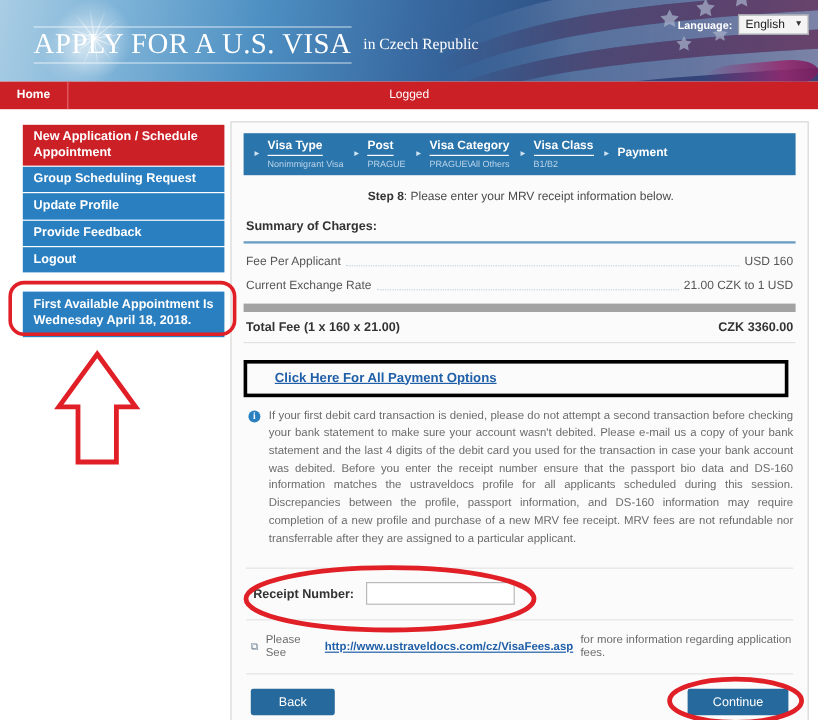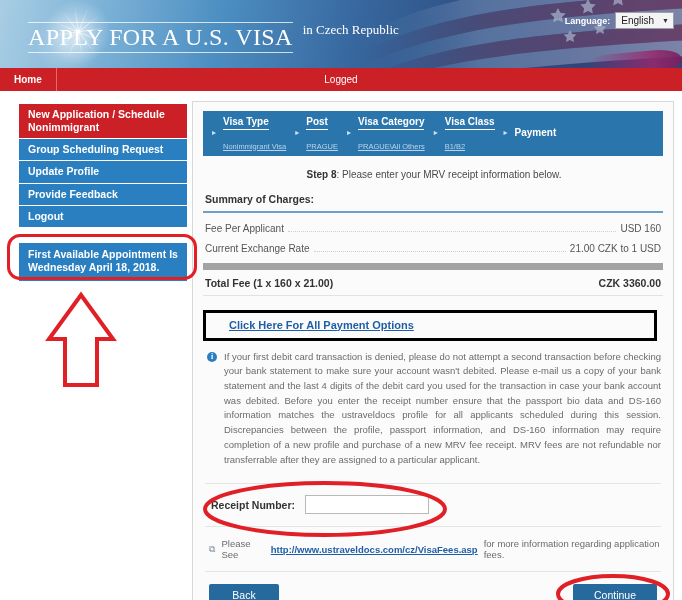--- a/index.html
+++ b/index.html
@@ -59,21 +59,21 @@
     right: 0; bottom: -6px;
     width: 96px; height: 22px;
     background: linear-gradient(90deg, rgba(150,40,110,0) 0%, rgba(150,40,110,.85) 70%, rgba(120,30,95,.9) 100%);
     border-radius: 50% / 90%;
     transform: rotate(-5deg);
   }
   .hdr-title-wrap {
     position: absolute;
     left: 28px; top: 22px;
     display: flex;
-    align-items: flex-start;
+    align-items: center;
     gap: 10px;
   }
   .hdr-title {
     font-family: "Liberation Serif", serif;
     font-size: 24px;
     color: #ffffff;
     letter-spacing: .4px;
     border-top: 1px solid rgba(255,255,255,.75);
     border-bottom: 1px solid rgba(255,255,255,.75);
     padding: 1px 0 1px 0;
@@ -218,23 +218,22 @@
     border-bottom: 1px solid #ffffff;
     display: inline-block;
     padding-bottom: 1px;
     line-height: 1.15;
     white-space: nowrap;
   }
   .crumb-sub {
     color: #b9d4e8;
     font-size: 7.5px;
     display: block;
-    margin-top: 12px;
+    margin-top: 2px;
     white-space: nowrap;
-    text-decoration: underline;
   }
   .crumb-title.plain { border-bottom: none; }
 
   .step-line {
     margin: 13px 0 0 2px;
     font-size: 10px;
     color: #4a4a4a;
     text-align: center;
   }
   .step-line b { color: #333; }
@@ -442,21 +441,21 @@
 
 <div class="navbar">
   <span class="nav-home">Home</span>
   <span class="nav-center">Logged</span>
 </div>
 
 <div class="page">
 
   <div class="sidebar">
     <div class="side-menu">
-      <div class="side-item active">New Application / Schedule Nonimmigrant</div>
+      <div class="side-item active">New Application / Schedule Appointment</div>
       <div class="side-item">Group Scheduling Request</div>
       <div class="side-item">Update Profile</div>
       <div class="side-item">Provide Feedback</div>
       <div class="side-item">Logout</div>
     </div>
 
     <div class="appt-wrap">
       <div class="appt-box">First Available Appointment Is Wednesday April 18, 2018.</div>
       <div class="annot-rect"></div>
       <svg class="annot-arrow" viewBox="0 0 72 98">

